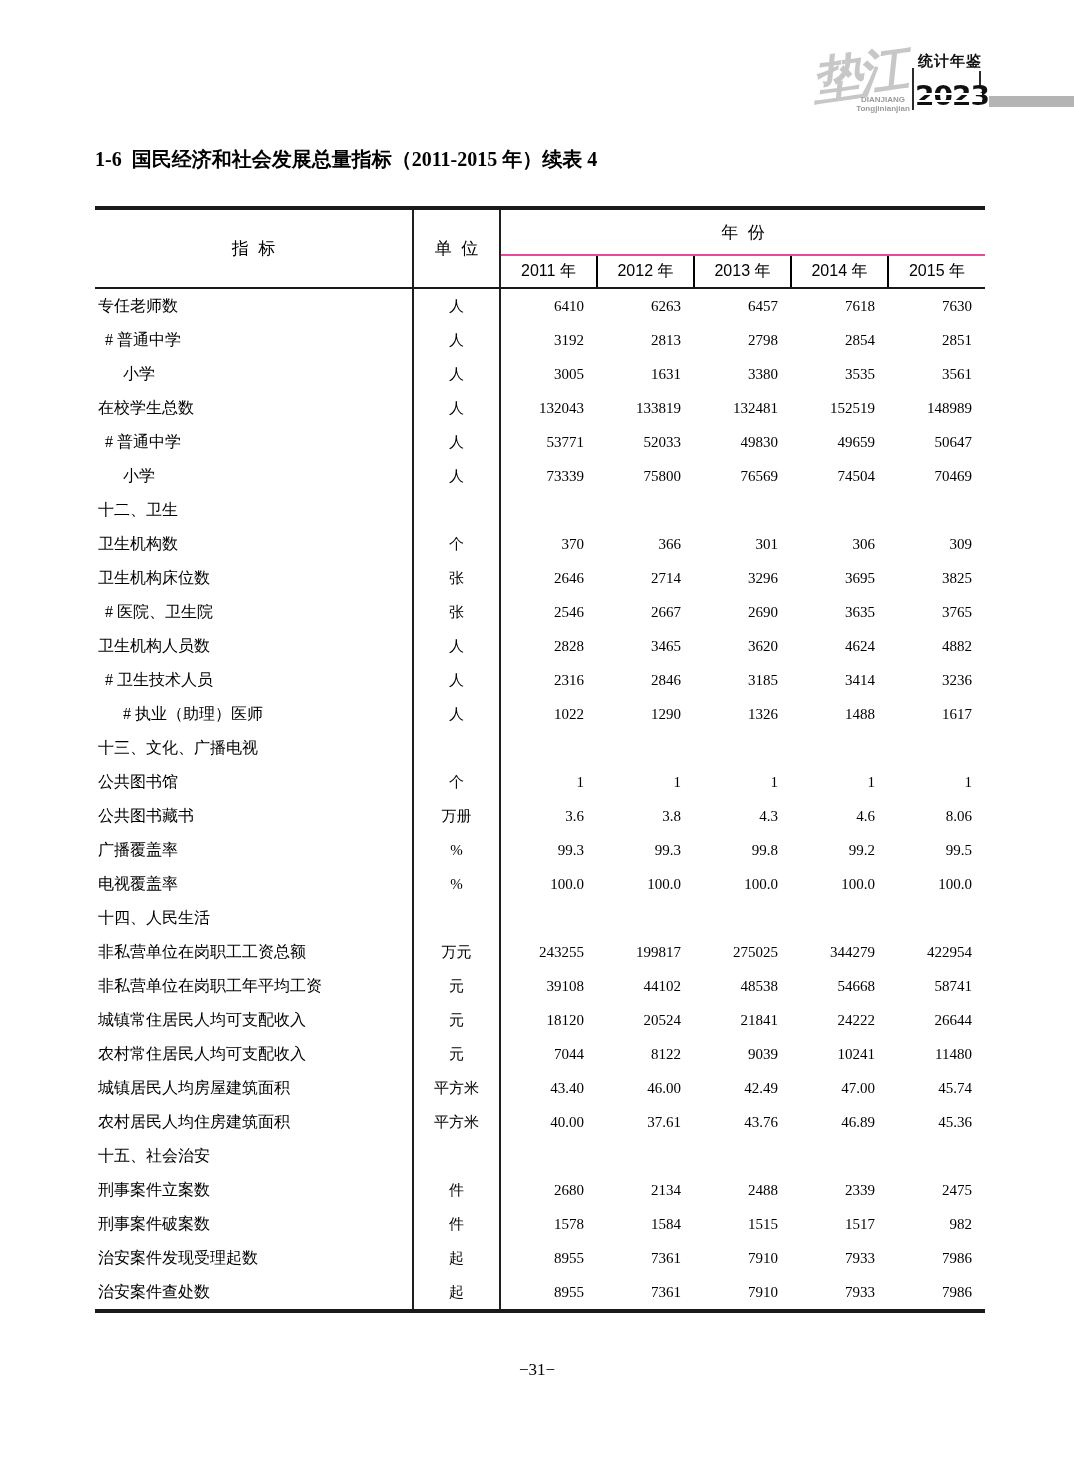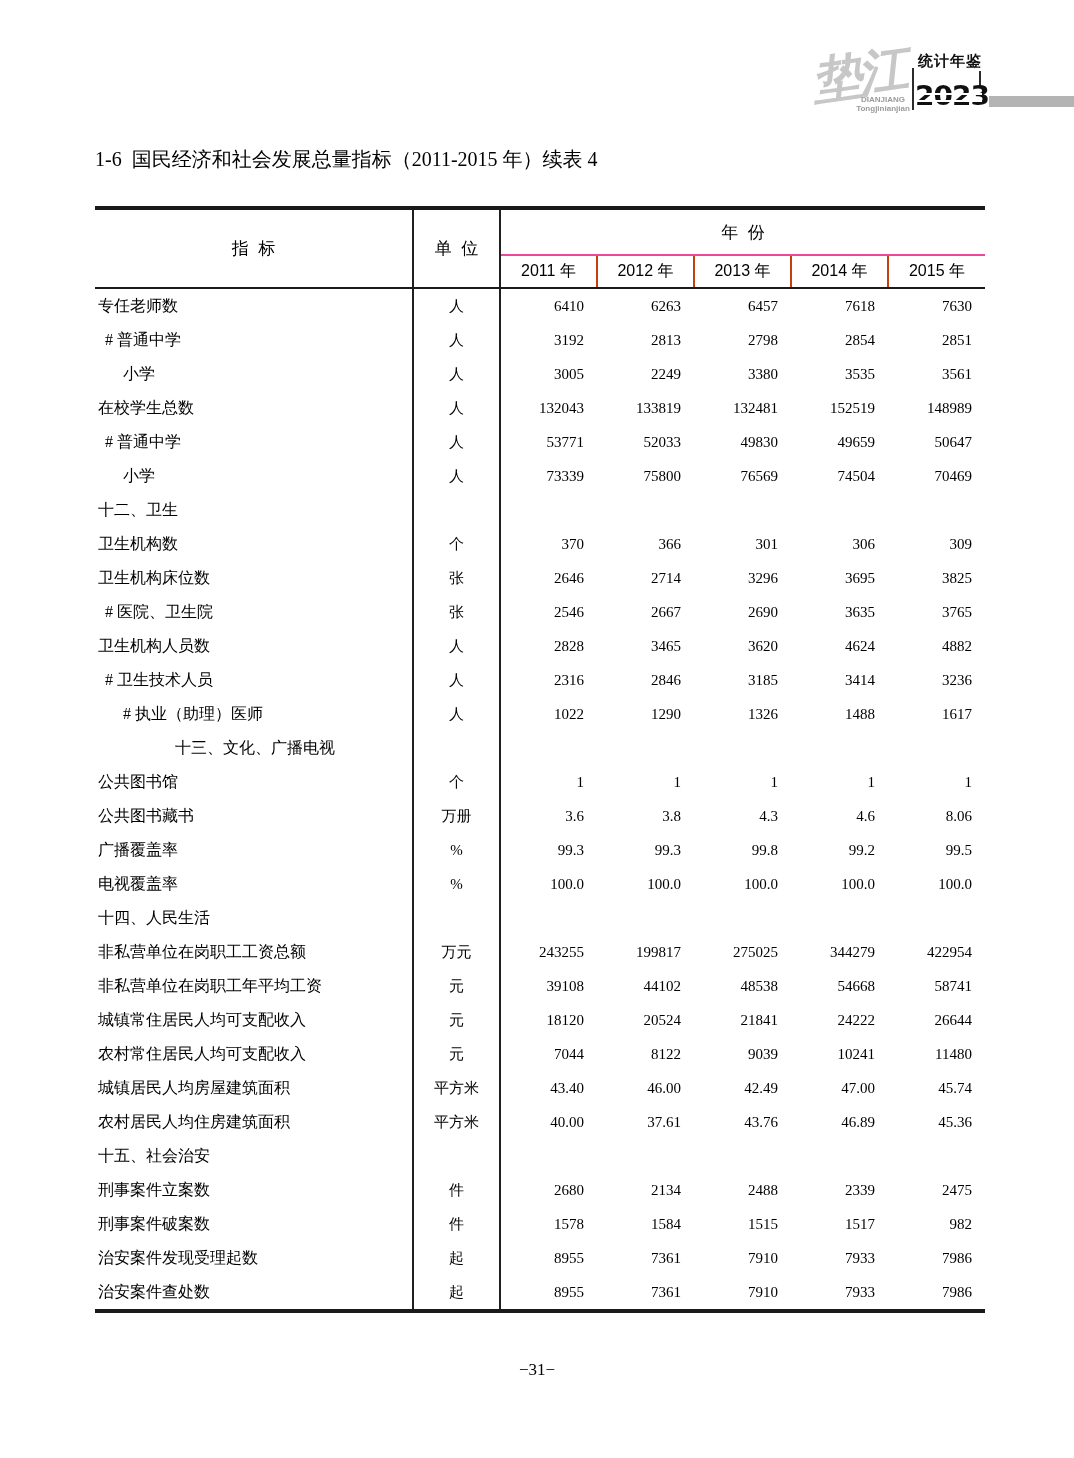--- a/index.html
+++ b/index.html
@@ -45,21 +45,21 @@
     transform:scaleY(0.92); transform-origin:top left;
   }
   .logo-year-stripe { position:absolute; left:914px; width:68px; height:2px; background:#ffffff; }
   .stripe-1 { top:93px; } .stripe-2 { top:100px; }
   .logo-bar { position:absolute; left:989px; top:96px; width:85px; height:11px; background:#b4b4b4; }
 
   
   .page-title {
     position:absolute; left:95px; top:146px;
     font-family:"Liberation Serif", serif;
-    font-size:20px; font-weight:normal;
+    font-size:20px; font-weight:bold;
     white-space:pre;
   }
 
   
   .stat-table {
     position:absolute; left:95px; top:206px;
     width:890px; table-layout:fixed;
     border-collapse:collapse;
     border-top:4px solid #1a1a1a;
     border-bottom:4px solid #1a1a1a;
@@ -77,21 +77,21 @@
     font-size:17px; text-align:center; white-space:pre;
     height:44px;
     border-bottom:2px solid #ec4899;
   }
   th.h-year {
     font-family:"Liberation Sans", sans-serif;
     font-size:16px; text-align:center; white-space:pre;
     height:31px;
     border-radius:13px;
   }
-  th.h-year + th.h-year { border-left:2px solid #c2410c;margin-top:8px; }
+  th.h-year + th.h-year { border-left:2px solid #000000;margin-top:8px; }
   .v-div-r { border-right:2px solid #1f1f1f; }
   thead tr.year-row th { border-bottom:2.5px solid #1a1a1a; }
   thead th.h-indicator, thead th.h-unit { border-bottom:2.5px solid #1a1a1a; }
 
   tbody td { height:34px; }
   td.c-indicator {
     font-family:"Liberation Serif", serif;
     font-size:16px; text-align:left; white-space:pre;
   }
   td.c-unit {
@@ -169,21 +169,21 @@
     <td class="c-value">3192</td>
     <td class="c-value">2813</td>
     <td class="c-value">2798</td>
     <td class="c-value">2854</td>
     <td class="c-value">2851</td>
   </tr>
       <tr>
     <td class="c-indicator v-div-r" style="padding-left: 28px;">小学</td>
     <td class="c-unit v-div-r">人</td>
     <td class="c-value">3005</td>
-    <td class="c-value">2249</td>
+    <td class="c-value">1631</td>
     <td class="c-value">3380</td>
     <td class="c-value">3535</td>
     <td class="c-value">3561</td>
   </tr>
       <tr>
     <td class="c-indicator v-div-r" style="padding-left: 3px; margin-left: 16px;">在校学生总数</td>
     <td class="c-unit v-div-r">人</td>
     <td class="c-value">132043</td>
     <td class="c-value">133819</td>
     <td class="c-value">132481</td>
@@ -265,21 +265,21 @@
       <tr>
     <td class="c-indicator v-div-r" style="padding-left: 28px;"># 执业（助理）医师</td>
     <td class="c-unit v-div-r">人</td>
     <td class="c-value">1022</td>
     <td class="c-value">1290</td>
     <td class="c-value">1326</td>
     <td class="c-value">1488</td>
     <td class="c-value">1617</td>
   </tr>
       <tr>
-    <td class="c-indicator v-div-r" style="padding-left: 3px; text-align: center;">十三、文化、广播电视</td>
+    <td class="c-indicator v-div-r" style="padding-left: 3px;">十三、文化、广播电视</td>
     <td class="c-unit v-div-r"></td>
     <td class="c-value"></td>
     <td class="c-value"></td>
     <td class="c-value"></td>
     <td class="c-value"></td>
     <td class="c-value"></td>
   </tr>
       <tr>
     <td class="c-indicator v-div-r" style="padding-left: 3px;">公共图书馆</td>
     <td class="c-unit v-div-r">个</td>

